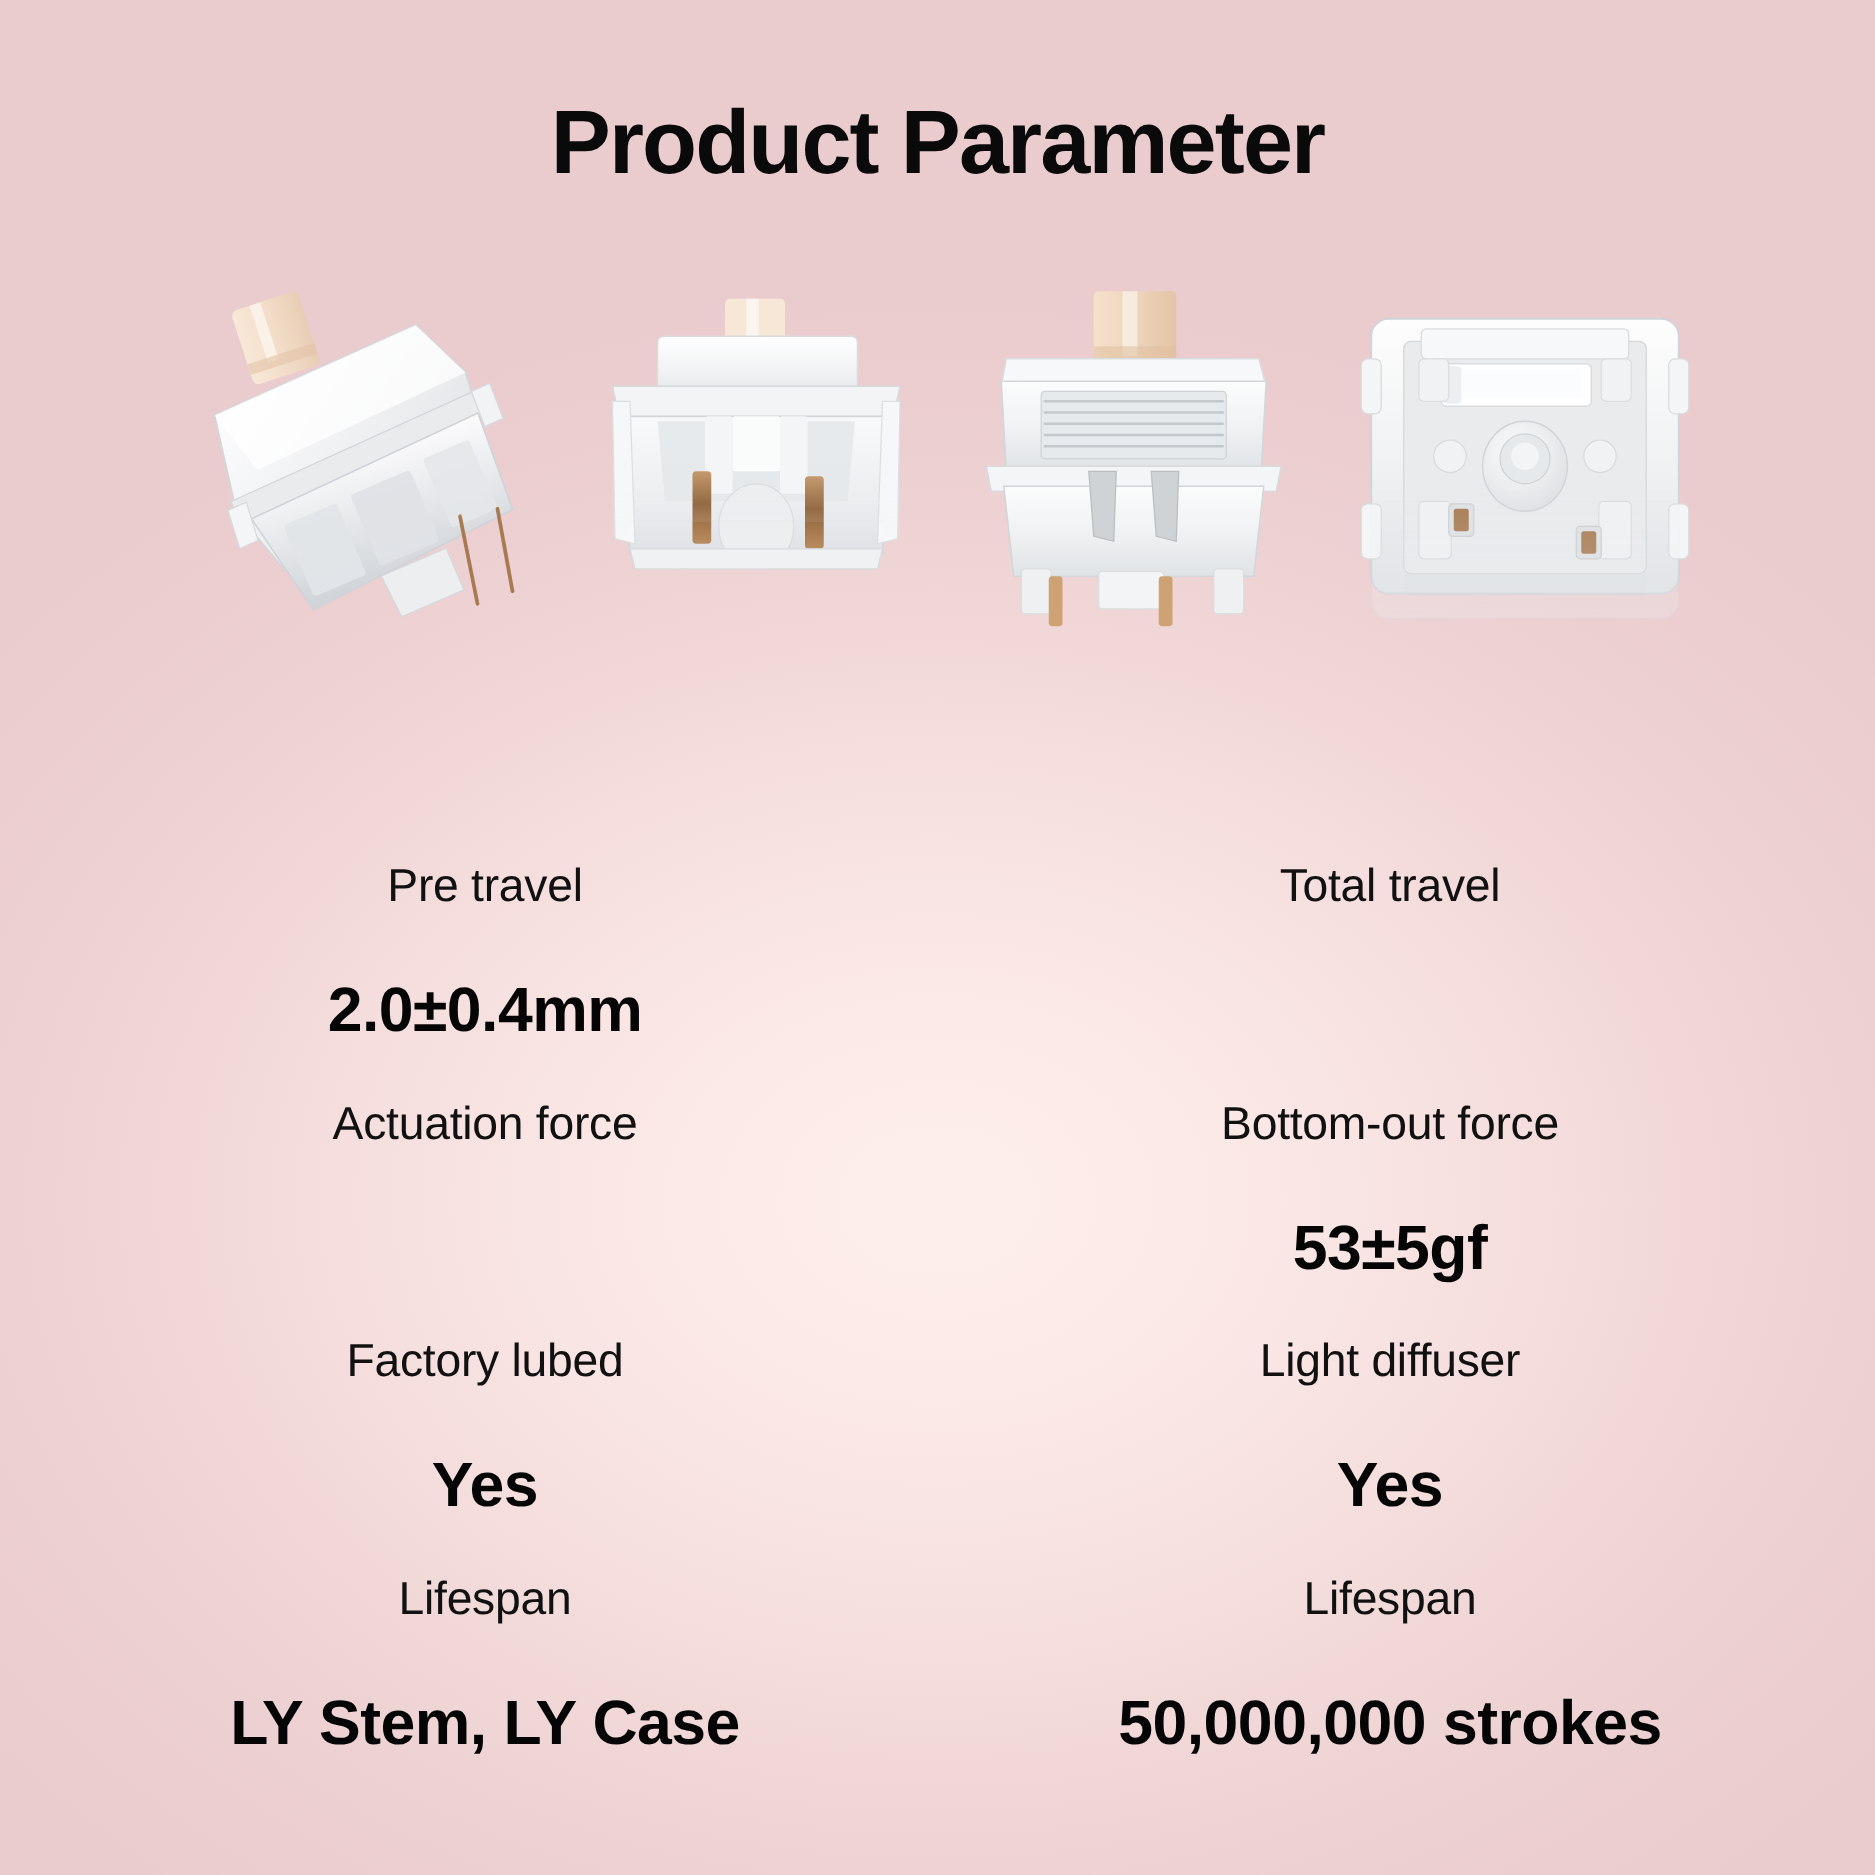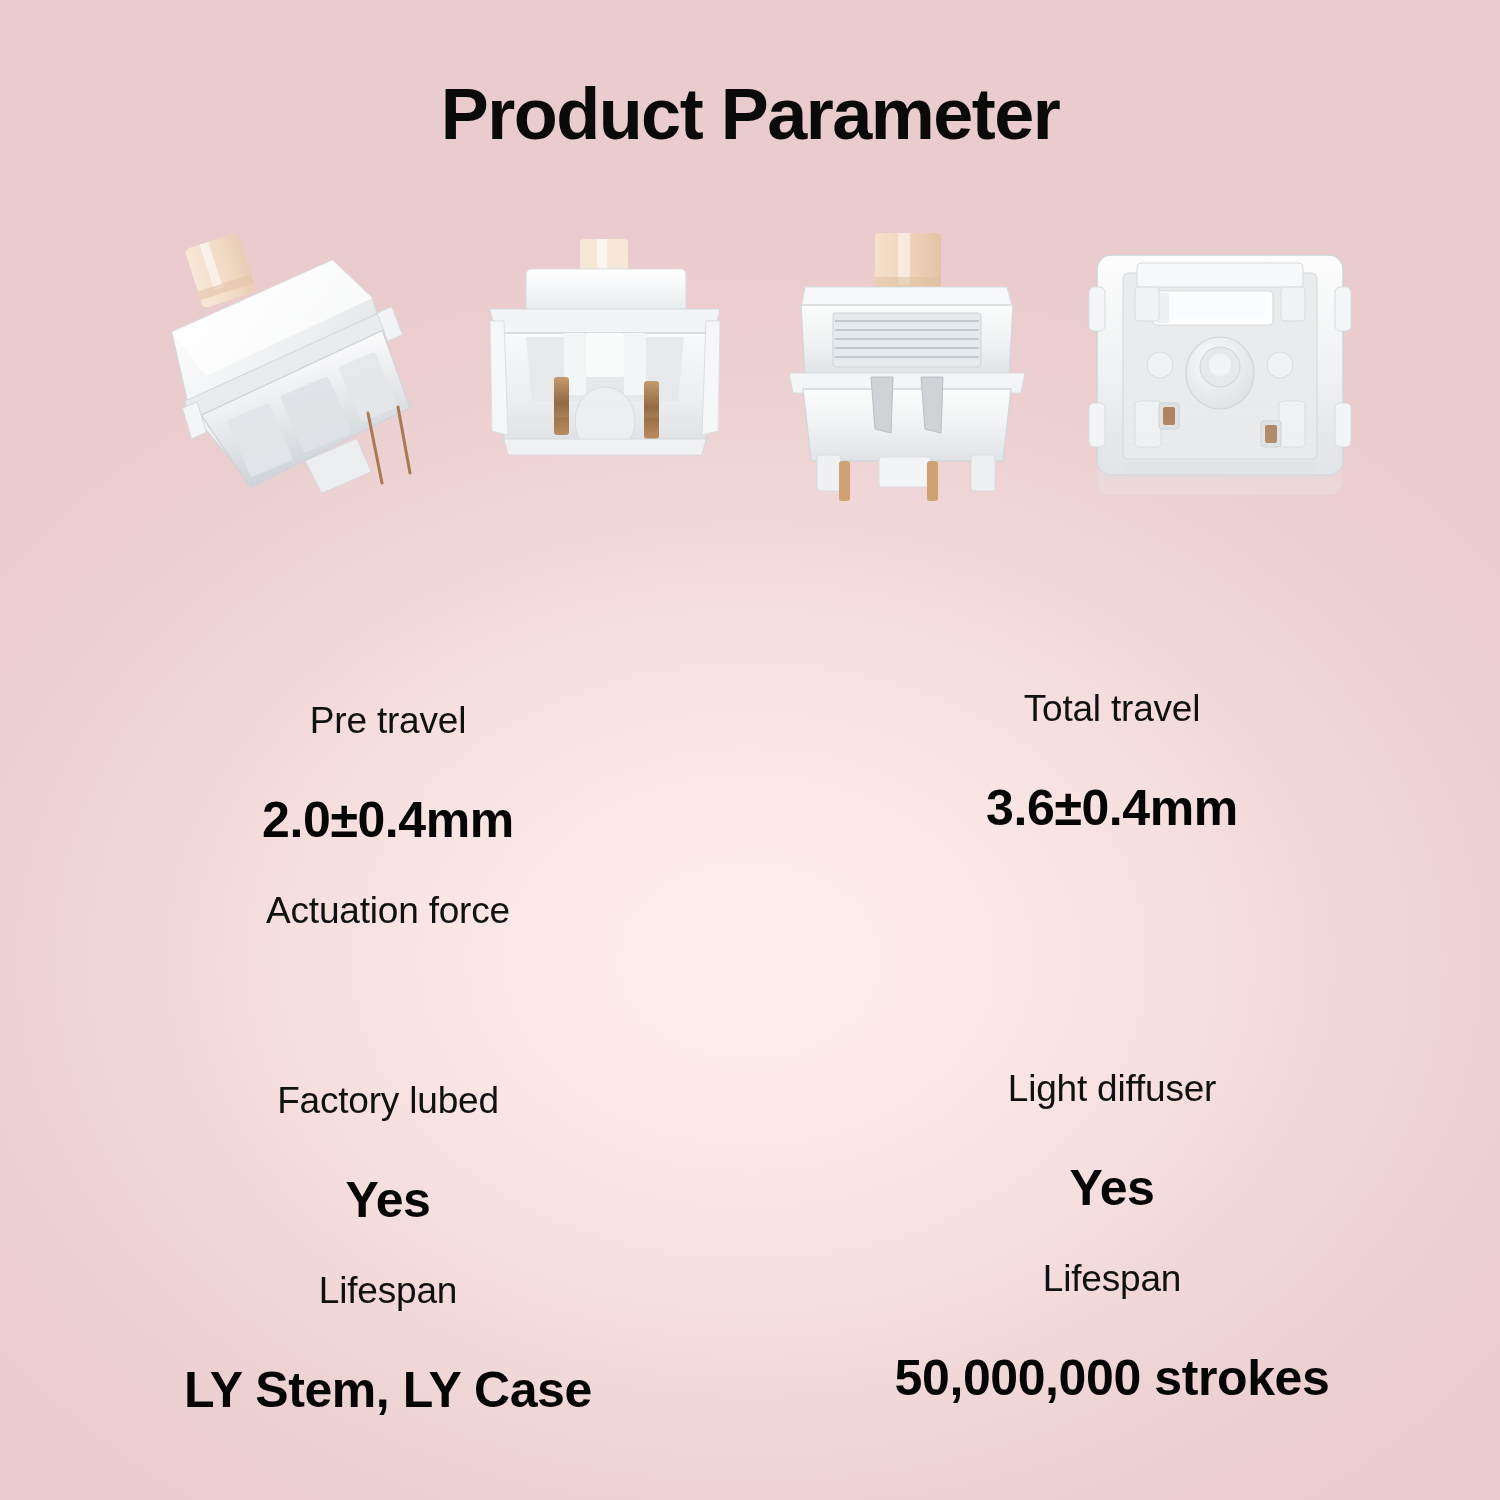--- a/index.html
+++ b/index.html
@@ -103,21 +103,21 @@
   .prow {
     position: relative;
     height: 190px;
   }
   .cell {
     position: absolute;
     top: 0;
     width: 520px;
     text-align: center;
   }
-  .cell.left  { left: 128px; margin-top: 12px; }
+  .cell.left  { left: 128px; }
   .cell.right { left: 852px; }
 
   .plabel {
     font-size: 37px;
     font-weight: 400;
     color: #111111;
     letter-spacing: -0.2px;
     line-height: 1;
     margin: 0 0 56px 0;
   }
@@ -408,27 +408,30 @@
 
   <div class="params">
 
     <div class="prow">
       <div class="cell left">
         <div class="plabel">Pre travel</div>
         <div class="pvalue">2.0±0.4mm</div>
       </div>
       <div class="cell right">
         <div class="plabel">Total travel</div>
-        <div class="pvalue">3.6±0.4mm</div>
       </div>
     </div>
 
     <div class="prow">
       <div class="cell left">
         <div class="plabel">Actuation force</div>
+      </div>
+      <div class="cell right">
+        <div class="plabel">Bottom-out force</div>
+        <div class="pvalue">53±5gf</div>
       </div>
     </div>
 
     <div class="prow">
       <div class="cell left">
         <div class="plabel">Factory lubed</div>
         <div class="pvalue">Yes</div>
       </div>
       <div class="cell right">
         <div class="plabel">Light diffuser</div>

